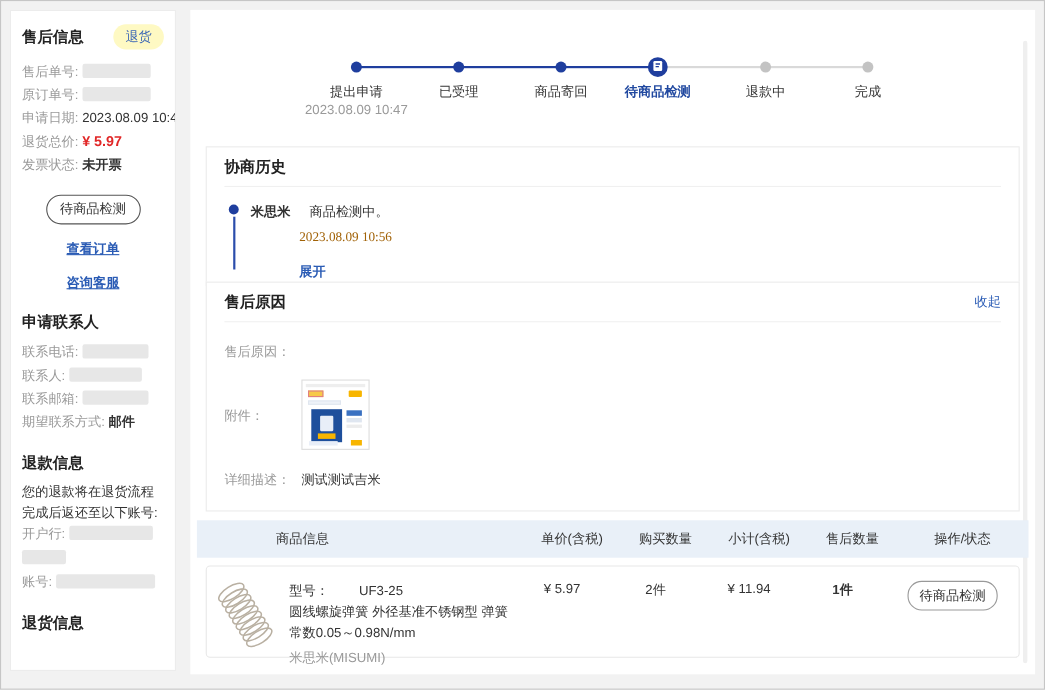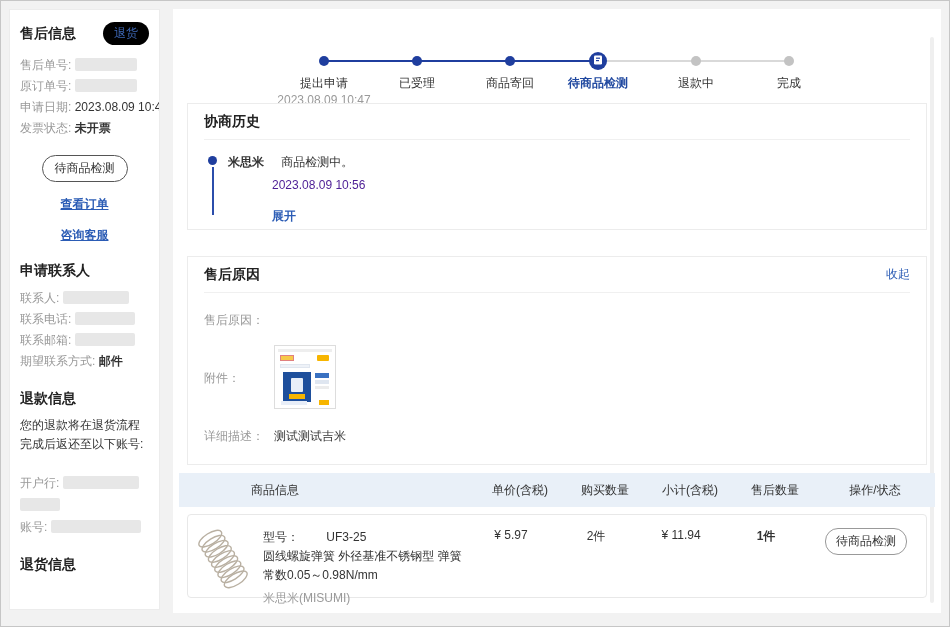--- a/index.html
+++ b/index.html
@@ -13,37 +13,37 @@
   }
   
   .sidebar {
     position:absolute; left:8px; top:8px; width:151px; height:601px;
     background:#fff; border:1px solid #ececec; padding:12px 10px;
     overflow:hidden;
   }
   .sb-head { display:flex; justify-content:space-between; align-items:center; margin-bottom:10px; }
   .sb-title { font-size:14px; font-weight:bold; color:#222; }
   .pill-btn {
-    background:#000000; color:#3e68b6; border:none; border-radius:12px;
+    background:#fef9c3; color:#3e68b6; border:none; border-radius:12px;
     font-size:12px; padding:3px 11px; cursor:pointer;font-family:Liberation Serif, serif;
   }
   .f-row { line-height:21px; white-space:nowrap; }
   .f-label { color:#999; }
   .f-val { color:#333; }
   .f-val.price { color:#e12727; font-size:13px; font-weight:bold; }
   .f-val.strong { font-weight:bold; }
   .redact { display:inline-block; background:#e7e7e7; border-radius:2px; height:13px; vertical-align:-2px; }
   .status-pill-wrap { text-align:center; margin:16px 0 4px; }
   .status-pill {
     display:inline-block; border:1px solid #555; border-radius:14px;
     padding:4px 12px; color:#333; background:#fff; font-size:12px;
   }
   .sb-link { display:block; text-align:center; color:#2b5cb5; text-decoration:underline; margin:14px 0; font-weight:bold; }
   .sb-sec-title { font-size:14px; font-weight:bold; color:#222; margin:18px 0 8px; }
-  .sb-note { color:#333; line-height:1.55; margin-bottom:20px; }
+  .sb-note { color:#333; line-height:1.55; margin-bottom:0; }
   .blk2 { display:block; background:#e7e7e7; border-radius:2px; height:13px; margin:4px 0 6px 0; }
   
   .main {
     position:absolute; left:172px; top:8px; width:768px; height:604px;
     background:#fff;
   }
   .scroll-track { position:absolute; right:7px; top:28px; bottom:10px; width:4px; background:#efefef; border-radius:2px; }
   
   .stepper { position:absolute; left:0; top:36px; width:100%; height:72px; }
   .s-line { position:absolute; height:2px; top:15px; }
@@ -54,32 +54,32 @@
   .s-dot.pend { background:#c3c3c3; }
   .s-dot.current {
     top:7px; width:18px; height:18px; background:#1f3e9e;
     display:flex; align-items:center; justify-content:center;
   }
   .s-label { position:absolute; top:30px; width:120px; text-align:center; color:#333; }
   .s-label.current { color:#2149a0; font-weight:bold; }
   .s-date { position:absolute; top:48px; width:140px; text-align:center; color:#9a9a9a; }
   
   .box { position:absolute; left:14px; right:14px; border:1px solid #ececec; background:#fff; }
-  .box-neg { top:94px; height:127px; padding:0 16px; }
+  .box-neg { top:124px; height:127px; padding:0 16px; }
   .box-reason { top:247px; height:209px; padding:0 16px; }
   .box-head { display:flex; justify-content:space-between; align-items:center; height:36px; border-bottom:1px solid #f0f0f0; }
   .box-title { font-size:14px; font-weight:bold; color:#222; }
   .link { color:#2b5cb5; cursor:pointer; text-decoration:none; }
   
   .tl { position:relative; padding:14px 0 0 24px; }
   .tl-dot { position:absolute; left:4px; top:16px; width:9px; height:9px; border-radius:50%; background:#1f3e9e; }
   .tl-line { position:absolute; left:7.5px; top:27px; width:2px; height:48px; background:#2b4dab; }
   .tl-sender { font-weight:bold; color:#333; margin-right:14px; }
   .tl-msg { color:#333; }
-  .tl-time { color:#4c1d95; margin:7px 0 0 44px; }
+  .tl-time { color:#a16207; margin:7px 0 0 44px;font-family:Liberation Serif, serif; }
   .tl-expand { display:inline-block; margin:16px 0 0 44px; font-weight:bold; }
   
   .r-row { display:flex; align-items:flex-start; margin-top:16px; }
   .r-label { width:70px; color:#999; flex:0 0 70px; padding-top:3px; }
   .tag {
     display:inline-block; background:#eef1f7; color:#333; border-radius:12px;
     padding:4px 12px; margin-right:10px;
   }
   .r-val { padding-top:3px; color:#333; }
   .attach-row { align-items:center; }
@@ -140,38 +140,42 @@
   </div>
   <div class="f-row">
     <span class="f-label">原订单号:</span>
     <span class="redact" style="width:62px"></span>
   </div>
   <div class="f-row">
     <span class="f-label">申请日期:</span>
     <span class="f-val">2023.08.09 10:47</span>
   </div>
   <div class="f-row">
+    <span class="f-label">退货总价:</span>
+    <span class="f-val price">¥ 5.97</span>
+  </div>
+  <div class="f-row">
     <span class="f-label">发票状态:</span>
     <span class="f-val strong">未开票</span>
   </div>
 
   <div class="status-pill-wrap">
     <span class="status-pill">待商品检测</span>
   </div>
   <a class="sb-link" href="#">查看订单</a>
   <a class="sb-link" href="#">咨询客服</a>
 
   <div class="sb-sec-title">申请联系人</div>
   <div class="f-row">
+    <span class="f-label">联系电话:</span>
+    <span class="redact" style="width:60px"></span>
+  </div>
+  <div class="f-row">
     <span class="f-label">联系人:</span>
     <span class="redact" style="width:66px"></span>
-  </div>
-  <div class="f-row">
-    <span class="f-label">联系电话:</span>
-    <span class="redact" style="width:60px"></span>
   </div>
   <div class="f-row">
     <span class="f-label">联系邮箱:</span>
     <span class="redact" style="width:60px"></span>
   </div>
   <div class="f-row">
     <span class="f-label">期望联系方式:</span>
     <span class="f-val strong">邮件</span>
   </div>
 

